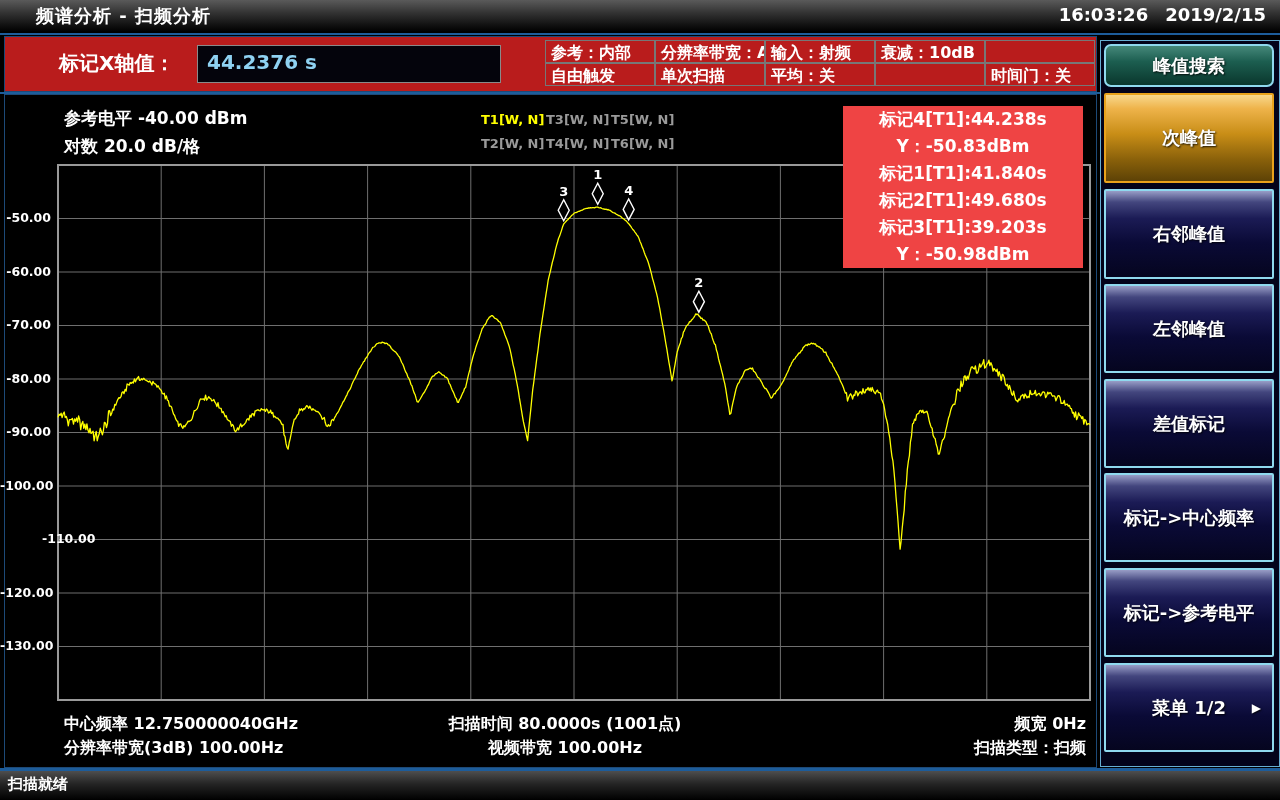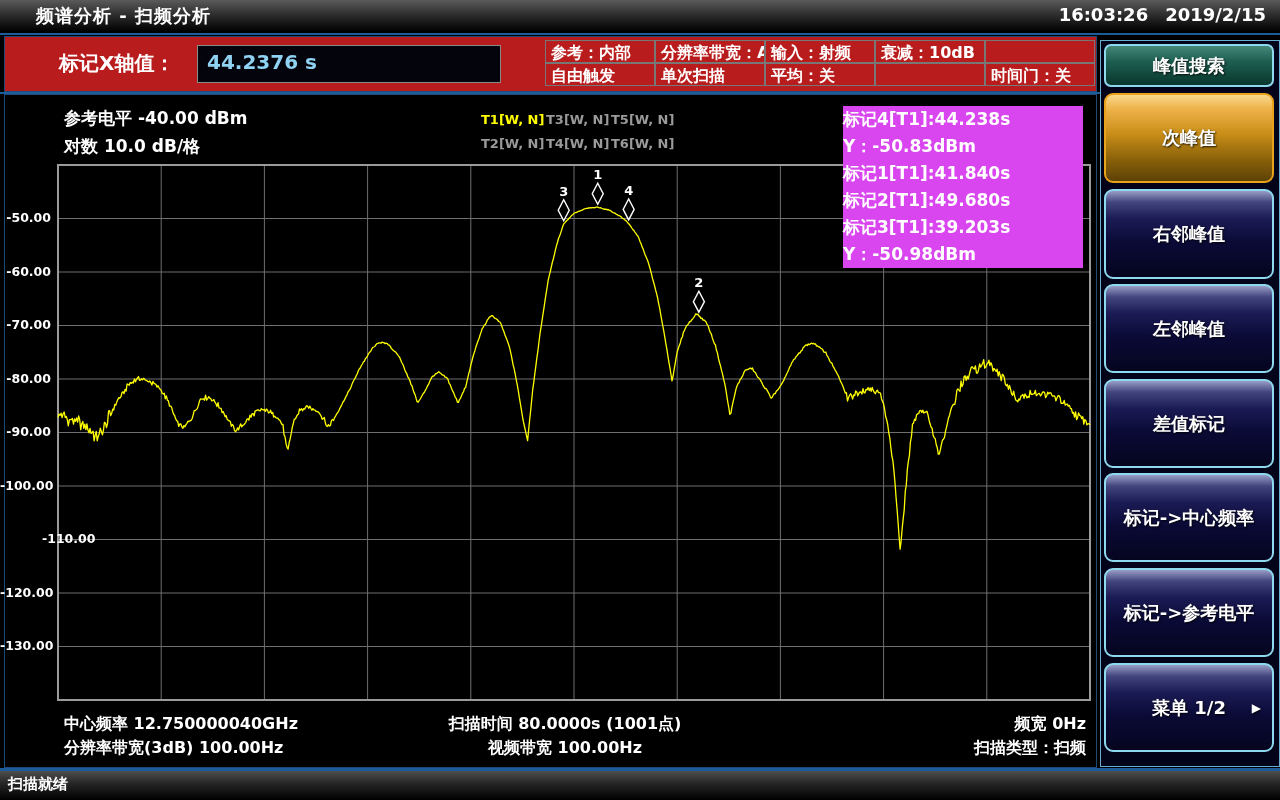--- a/index.html
+++ b/index.html
@@ -32,40 +32,40 @@
 
   
   .chart-area{left:4px;top:94px;width:1093px;height:674px;background:#000;
     border:1px solid #1d4a78;box-sizing:border-box;}
   #plot-svg{position:absolute;left:0;top:0;}
 
   .ref-block{left:64px;top:104px;font-size:17px;font-weight:bold;line-height:28px;}
   .trace-labels{left:481px;top:112px;display:grid;grid-template-columns:65px 65px 65px;
     row-gap:9px;font-size:13px;font-weight:bold;color:#9a9a9a;white-space:nowrap;}
   .trace-labels .active{color:#ffff00;}
-  .marker-readouts{right:197px;top:106px;width:240px;text-align:left;
-    font-size:17px;font-weight:bold;line-height:27px;background:#d946ef;}
+  .marker-readouts{right:197px;top:106px;width:240px;text-align:center;
+    font-size:17px;font-weight:bold;line-height:27px;background:#ef4444;}
   .yl{position:absolute;left:0;width:51px;text-align:right;
     font-size:12.5px;font-weight:bold;}
 
   .bottom-left{left:64px;top:712px;font-size:16px;font-weight:bold;line-height:24px;white-space:nowrap;}
   .bottom-center{left:330px;top:712px;width:470px;text-align:center;
     font-size:16px;font-weight:bold;line-height:24px;white-space:nowrap;}
   .bottom-right{left:830px;top:712px;width:256px;text-align:right;
     font-size:16px;font-weight:bold;line-height:24px;white-space:nowrap;}
 
   
   .statusbar{left:0;top:771px;width:1280px;height:29px;
     background:linear-gradient(180deg,#4e4e4e 0%,#242424 45%,#000 100%);}
   .status-text{left:8px;top:4px;font-size:15px;font-weight:bold;}
 
   
   .side-panel{left:1100px;top:40px;width:180px;height:727px;background:#03031a;
     border:1px solid #66aed2;box-sizing:border-box;}
-  .sp-btn{position:absolute;left:3px;width:170px;border-radius:9px;
+  .sp-btn{position:absolute;left:3px;width:170px;border-radius:2px;
     display:flex;align-items:center;justify-content:center;
     font-size:18px;font-weight:bold;color:#fff;box-sizing:border-box;
     text-shadow:1px 1px 2px rgba(0,0,0,.85);cursor:default;white-space:nowrap;}
   .sp-header{top:3px;height:43px;border-radius:7px;border:2px solid #8fd9ee;
     background:linear-gradient(180deg,#45887a 0%,#1c5e50 40%,#0a372d 100%);}
   .btn-navy{border:2px solid #8fd9ee;
     background:linear-gradient(180deg,#989dc6 0%,#43467e 13%,#1b1b55 32%,#0a0a36 60%,#05051f 100%);}
   .btn-active{border:2px solid #e9a21b;
     background:linear-gradient(180deg,#f8d88c 0%,#eeb34a 16%,#c98e17 45%,#8a610a 75%,#5d4206 100%);}
   .menu-arrow{position:absolute;right:11px;top:50%;transform:translateY(-50%);font-size:12px;}
@@ -133,21 +133,21 @@
     <path d="M 698.872 312.17449999999997 L 704.372 301.67449999999997 L 698.872 291.17449999999997 L 693.372 301.67449999999997 Z" fill="#000" stroke="#fff" stroke-width="1.4"></path>
     <text x="698.872" y="287.17449999999997" fill="#fff" text-anchor="middle" font-size="13" font-weight="bold" font-family="&quot;DejaVu Sans&quot;,sans-serif">2</text>
     <path d="M 563.7187 220.743 L 569.2187 210.243 L 563.7187 199.743 L 558.2187 210.243 Z" fill="#000" stroke="#fff" stroke-width="1.4"></path>
     <text x="563.7187" y="195.743" fill="#fff" text-anchor="middle" font-size="13" font-weight="bold" font-family="&quot;DejaVu Sans&quot;,sans-serif">3</text>
     <path d="M 628.6702 219.9405 L 634.1702 209.4405 L 628.6702 198.9405 L 623.1702 209.4405 Z" fill="#000" stroke="#fff" stroke-width="1.4"></path>
     <text x="628.6702" y="194.9405" fill="#fff" text-anchor="middle" font-size="13" font-weight="bold" font-family="&quot;DejaVu Sans&quot;,sans-serif">4</text>
   </svg>
 
 <div class="abs ref-block">
   <div>参考电平 -40.00 dBm</div>
-  <div>对数 10.0 dB/格</div>
+  <div>对数 20.0 dB/格</div>
 </div>
 
 <div class="abs trace-labels">
   <span class="active">T1[W, N]</span>
   <span>T3[W, N]</span>
   <span>T5[W, N]</span>
   <span>T2[W, N]</span>
   <span>T4[W, N]</span>
   <span>T6[W, N]</span>
 </div>

